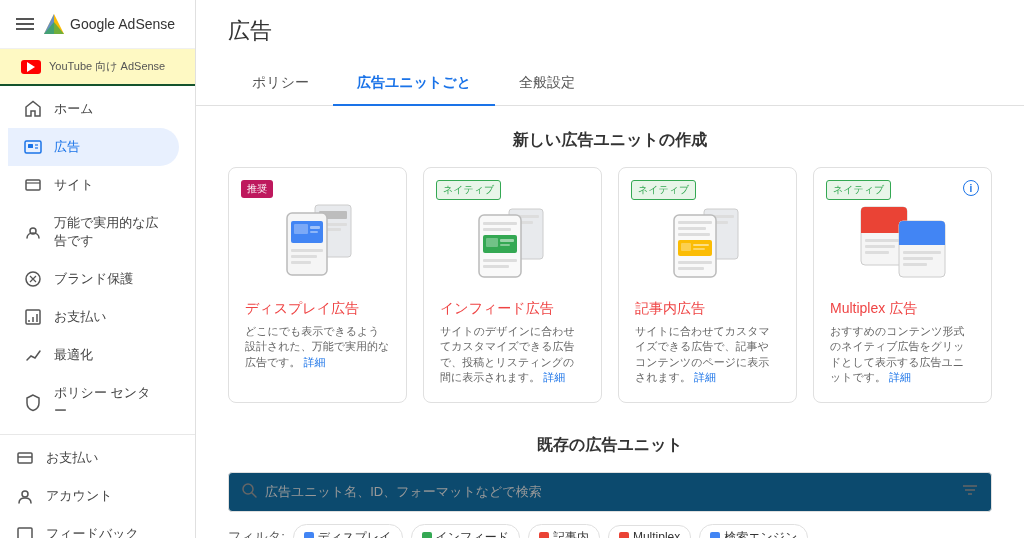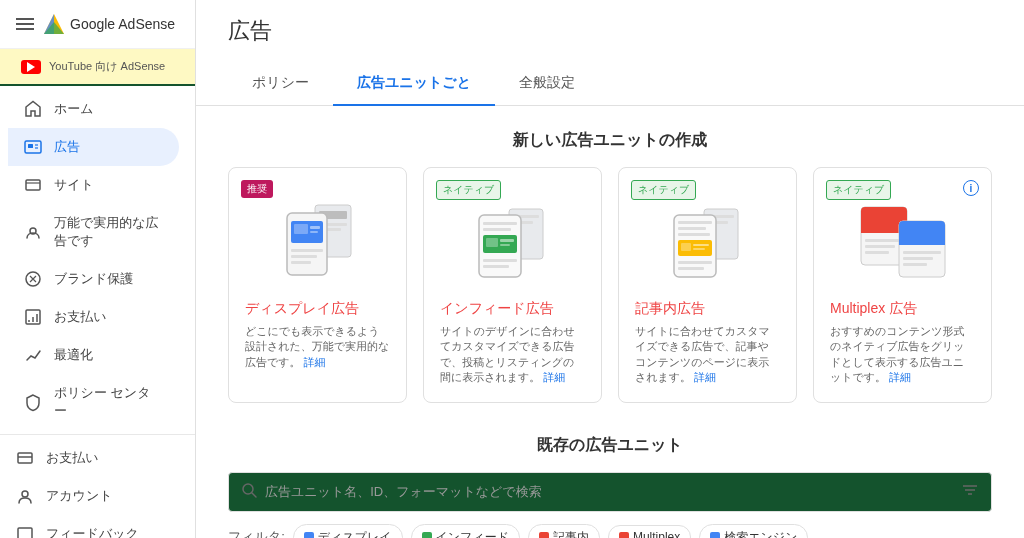--- a/index.html
+++ b/index.html
@@ -107,21 +107,21 @@
     }
     .card-name { font-size: 14px; font-weight: 500; color: #ef4444; margin-bottom: 6px; }
     .card-desc { font-size: 11px; color: #666; line-height: 1.4; }
     .card-link { color: #1a73e8; text-decoration: none; }
 
     
     .search-section { margin-bottom: 12px; }
     .search-bar {
       display: flex; align-items: center; gap: 8px;
       border: 1px solid #e0e0e0; border-radius: 4px; padding: 8px 12px;
-      background: #14532d;
+      background: #0c4a6e;
     }
     .search-icon-svg { color: #666; font-size: 16px; }
     .search-input-fake { flex: 1; color: #999; font-size: 13px; }
     .filter-icon { color: #666; font-size: 16px; cursor: pointer; }
 
     
     .filter-chips { display: flex; align-items: center; gap: 8px; flex-wrap: wrap; }
     .filter-label { font-size: 13px; color: #555; }
     .chip {
       display: flex; align-items: center; gap: 4px;

